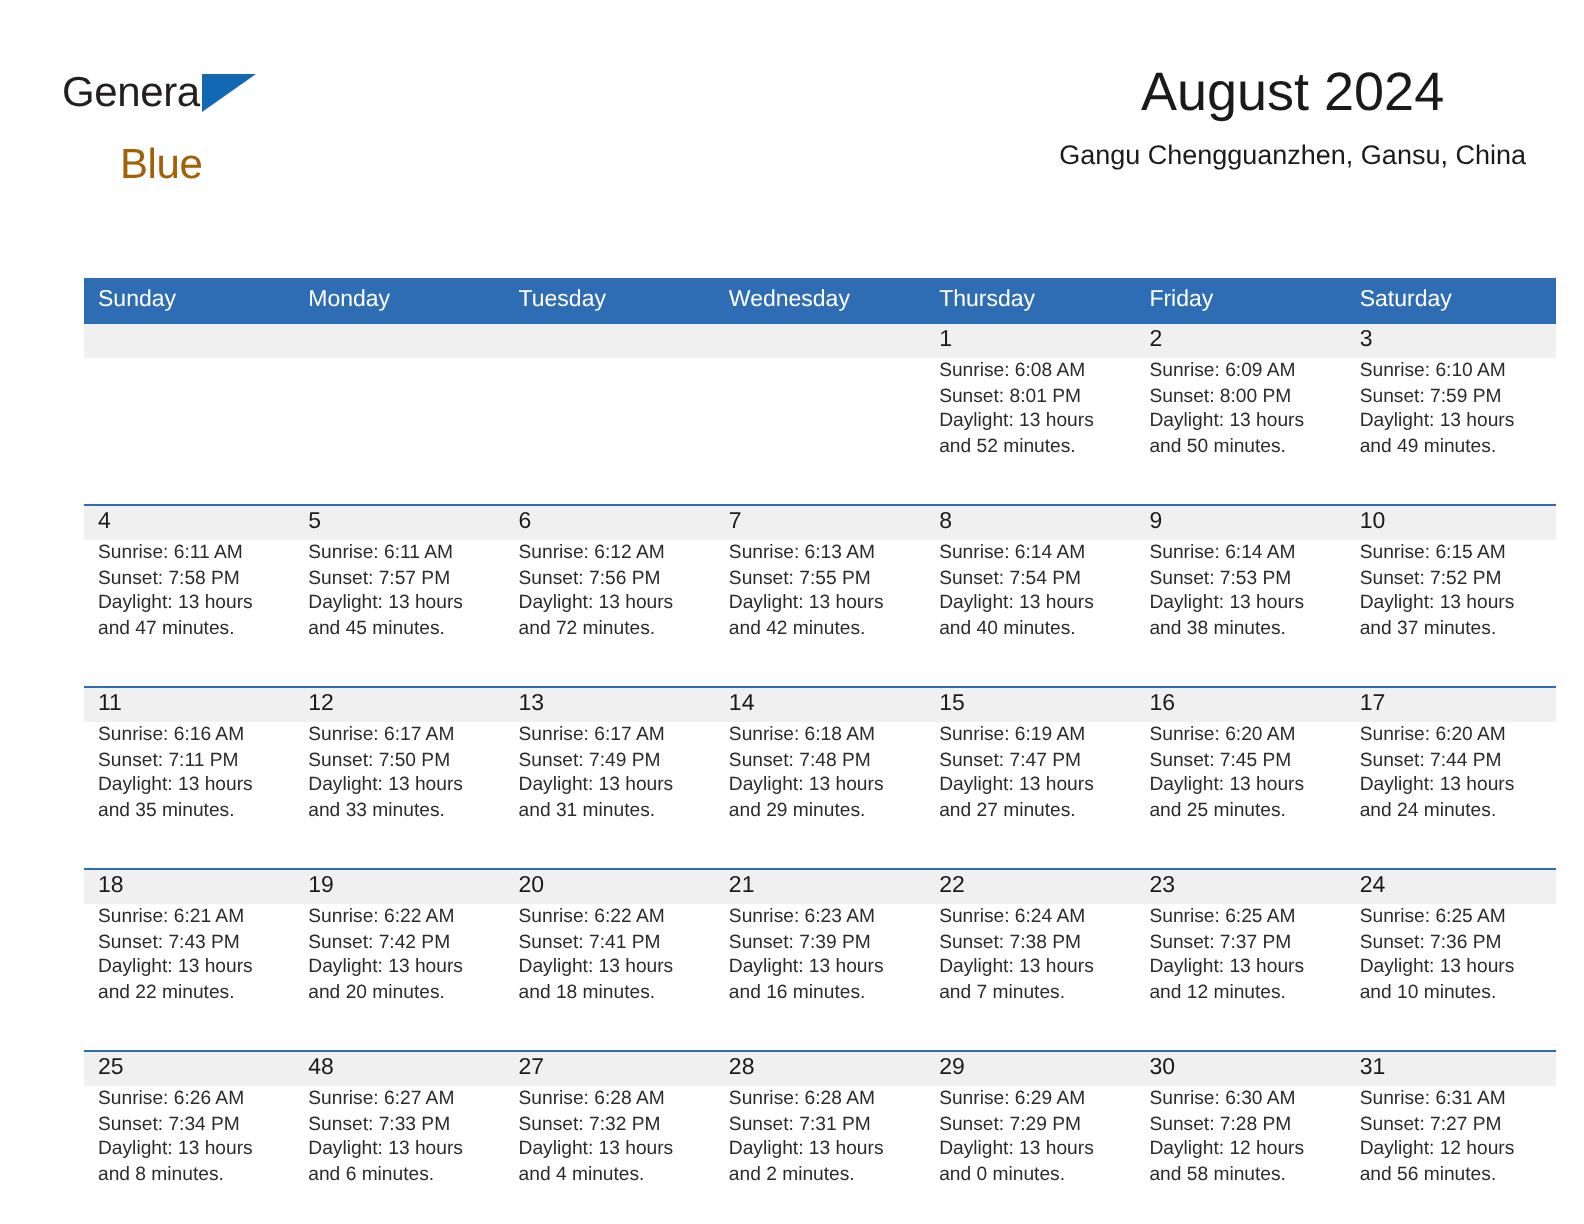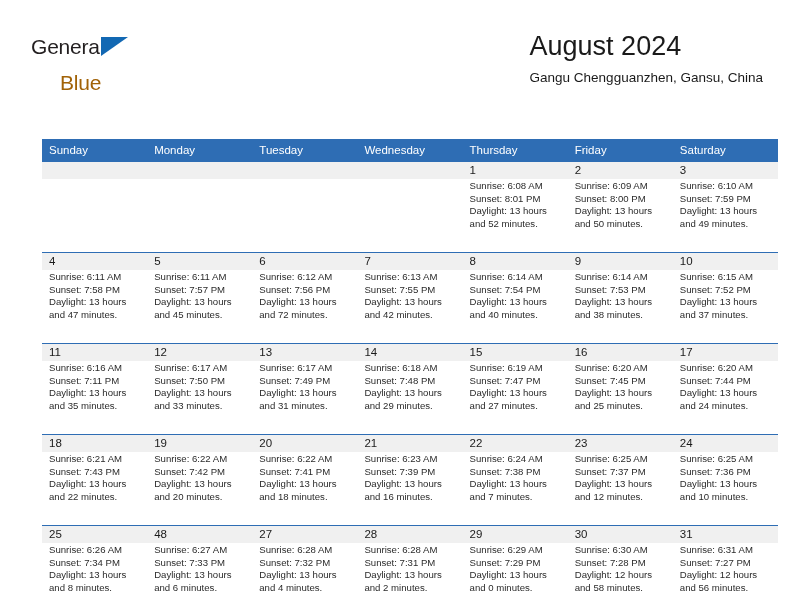--- a/index.html
+++ b/index.html
@@ -65,21 +65,21 @@
     font-size: 21px;
     letter-spacing: -0.2px;
     color: #a16207;
     line-height: 22px;
   }
 
   .title-block {
     position: absolute;
     right: 29px;
     top: 30px;
-    text-align: left;
+    text-align: center;
   }
   .cal-title {
     font-size: 27px;
     font-weight: normal;
     color: #1a1a1a;
     line-height: 32px;
     white-space: nowrap;
   }
   .cal-subtitle {
     margin-top: 8px;

